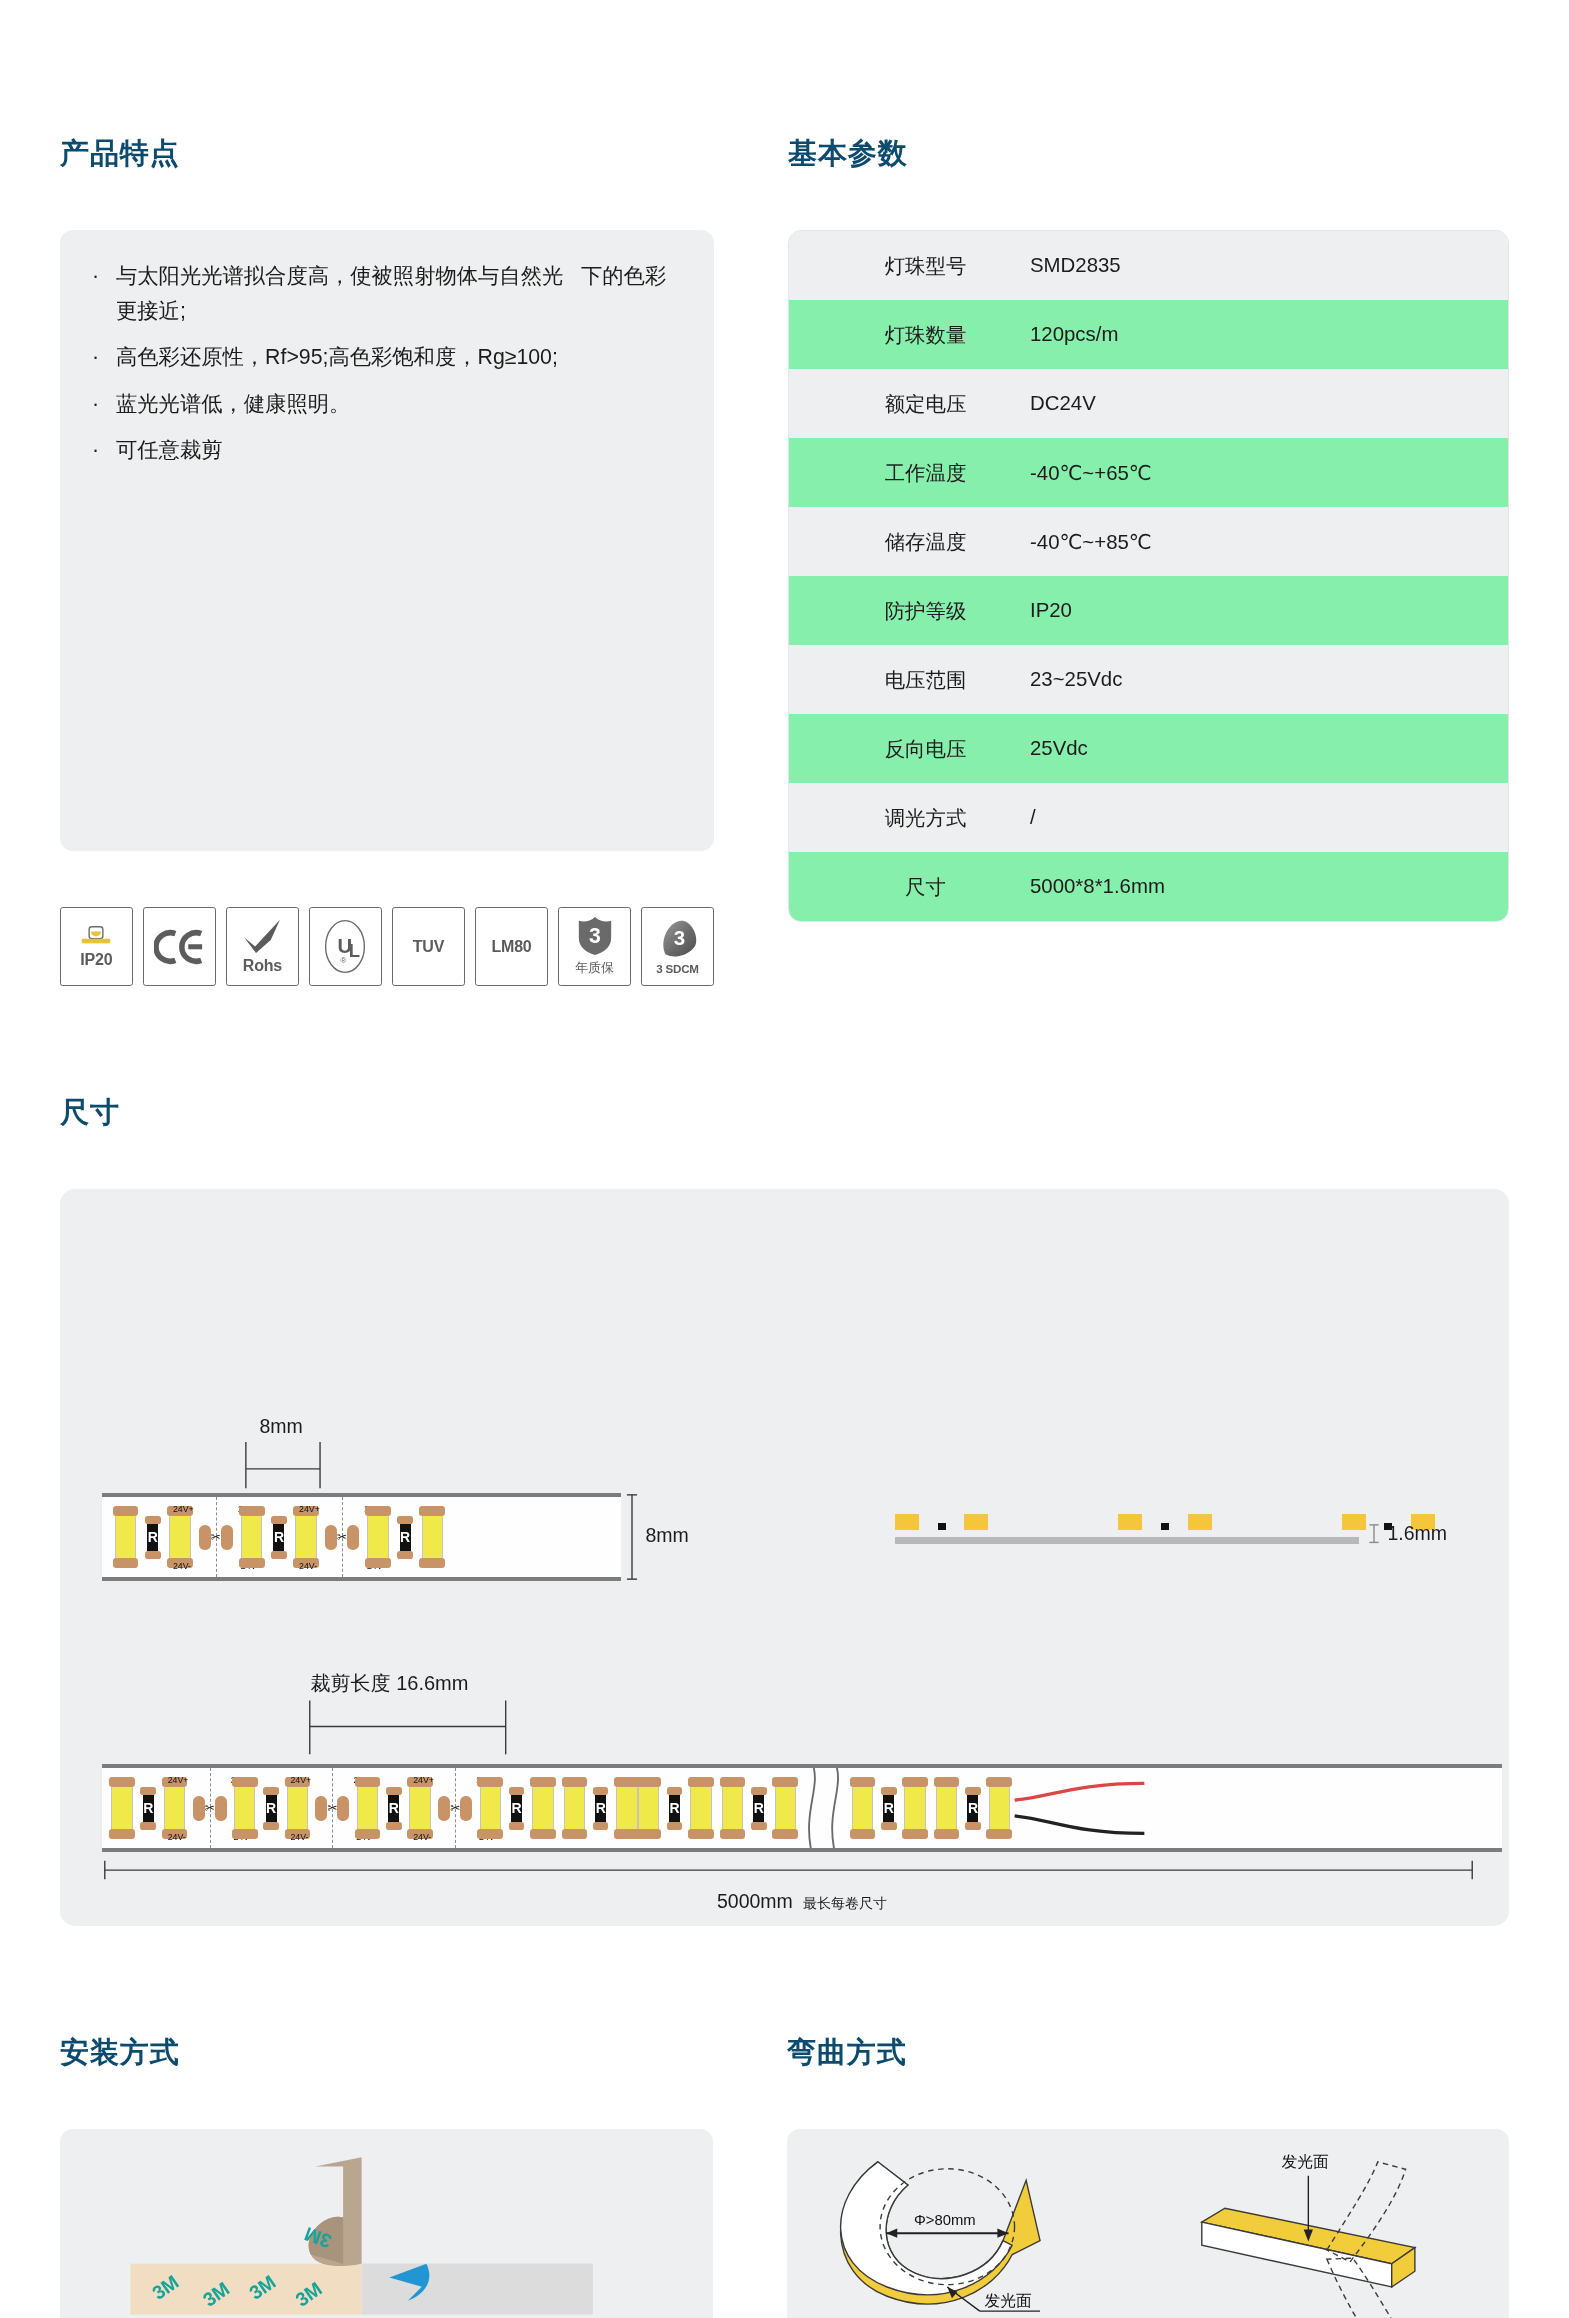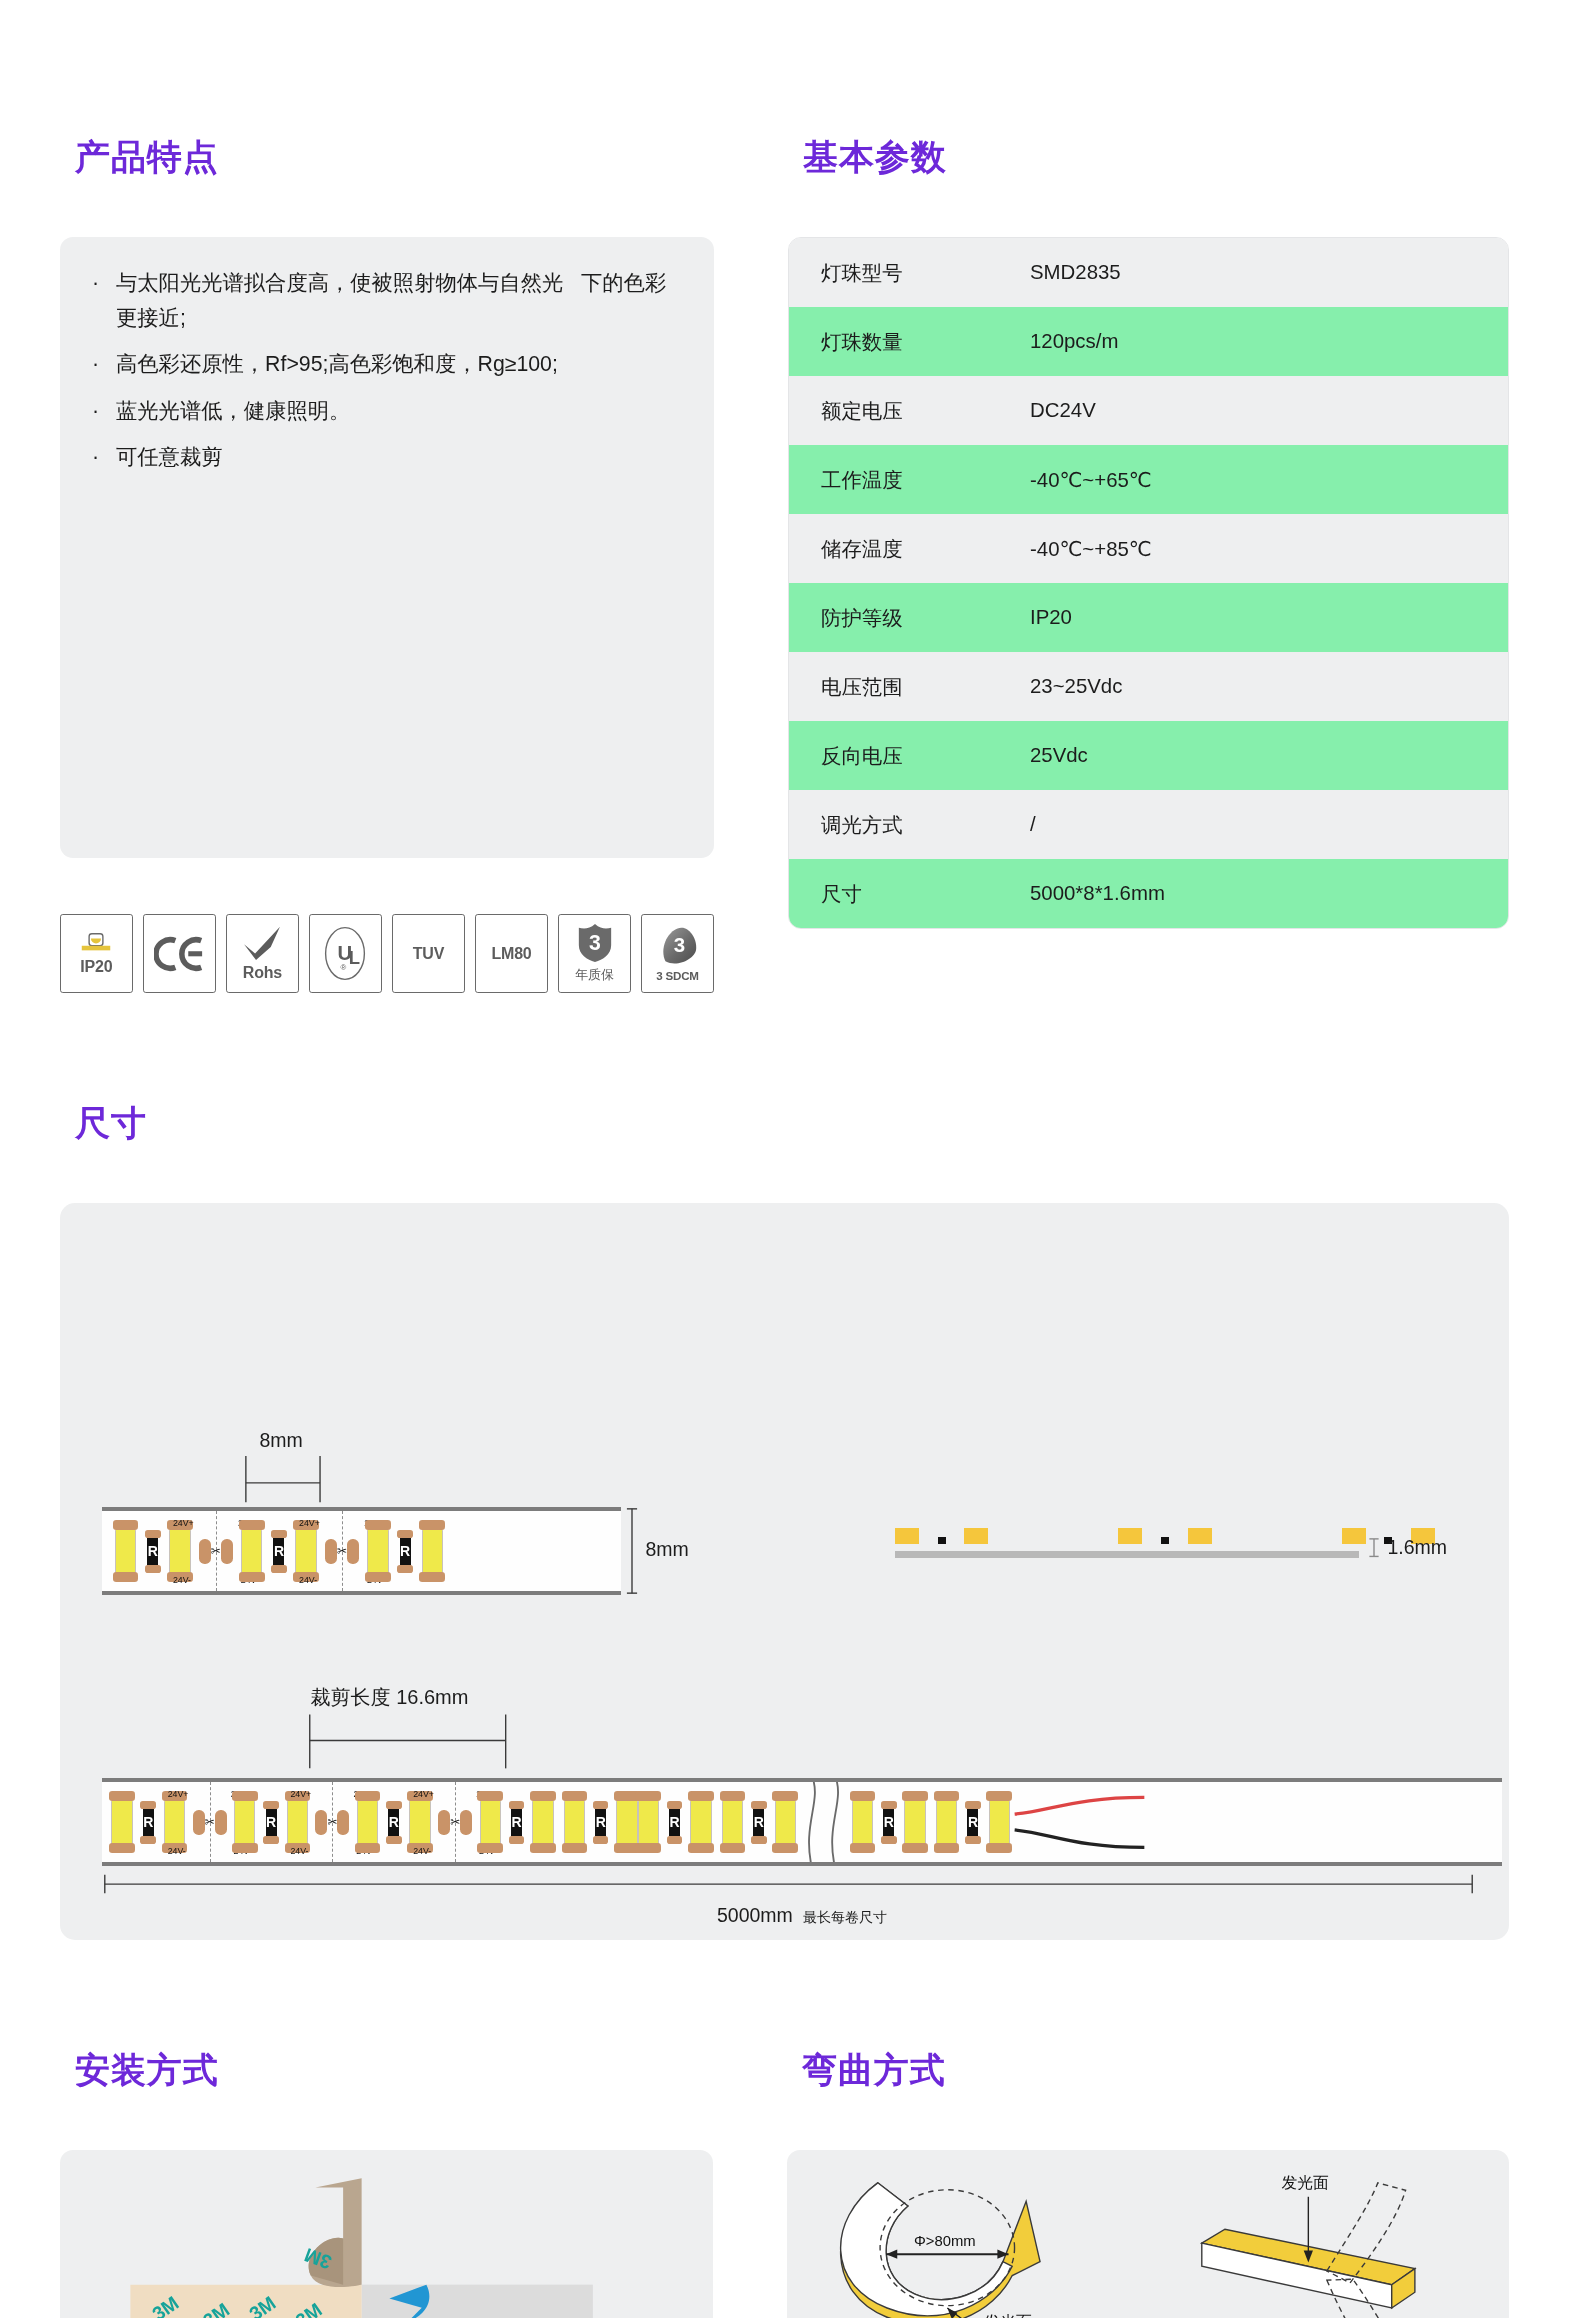--- a/index.html
+++ b/index.html
@@ -8,25 +8,24 @@
     background: #ffffff;
     font-family: "Liberation Sans", "DejaVu Sans", sans-serif;
     color: #222;
   }
   body { width: 1569px; height: 3602px; position: relative; overflow: hidden; }
 
   .page { width: 1569px; padding: 0 60px; position: relative; }
 
   
   .section-title {
-    font-size: 35px;
+    font-size: 29px;
     font-weight: bold;
     letter-spacing: 0.9px;
-    color: #6d28d9;
-    margin-left: 15px;
+    color: #0c4a6e;
   }
 
   
   .top-row { display: flex; gap: 74px; padding-top: 134px; }
   .col-left  { width: 654px; }
   .col-right { width: 723px; }
 
   .features-card {
     margin-top: 56px;
     background: #eeeff0;
@@ -57,20 +56,21 @@
     border: 0.5px solid #e4e5e7;
   }
   .spec-row { display: flex; align-items: center; height: 69px; }
   .spec-row.odd  { background: #eeeff0; }
   .spec-row.even { background: #86efac; }
   .spec-key {
     width: 241px;
     padding-left: 32px;
     font-size: 20.4px;
     color: #1c1c1c;
+    text-align: center;
   }
   .spec-val {
     flex: 1;
     font-size: 20.4px;
     color: #1c1c1c;
   }
 
   
   .badges { display: flex; gap: 10.2px; margin-top: 56px; }
   .badge {

